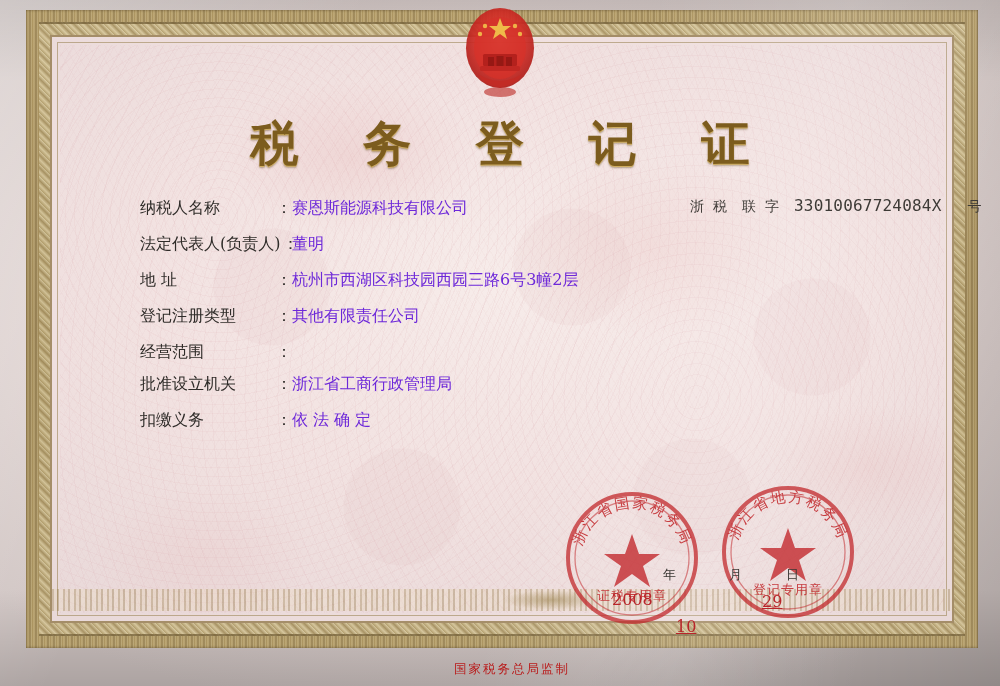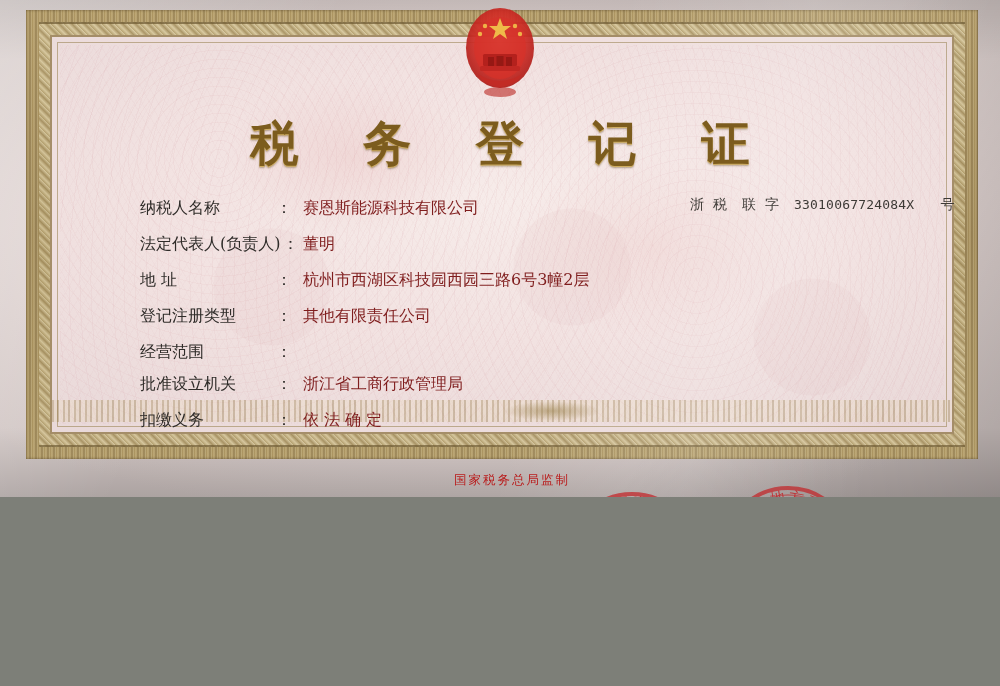--- a/index.html
+++ b/index.html
@@ -8,21 +8,21 @@
     padding: 0;
     background: #7d7f78;
   }
   body {
     font-family: "Liberation Serif", "DejaVu Serif", serif;
   }
 
   #page {
     position: relative;
     width: 1000px;
-    height: 497px;
+    height: 686px;
     overflow: hidden;
     background: #c9c9c2;
   }
 
   
   .paper {
     position: absolute;
     inset: 0;
     background:
       radial-gradient(ellipse 70% 60% at 48% 45%, #efe4e2 0%, #e7dad8 45%, #d9cdcb 75%, #cfc4c2 100%);
@@ -147,57 +147,56 @@
     color: #3d3a36;
     display: flex;
     align-items: baseline;
     white-space: nowrap;
     font-family: "DejaVu Serif", "Liberation Serif", serif;
   }
   .serial .prov { letter-spacing: 1px; }
   .serial .sep { margin: 0 14px 0 8px; letter-spacing: 1px; }
   .serial .code {
     font-family: "DejaVu Sans Mono", "Liberation Mono", monospace;
-    font-size: 13px;
+    font-size: 16px;
     letter-spacing: 0.2px;
   }
   .serial .hao { margin-left: 26px; }
 
   
   .fields {
     position: absolute;
     left: 140px;
     top: 198px;
     width: 760px;
     z-index: 5;
   }
   .row {
     display: flex;
     align-items: flex-start;
     margin-bottom: 14px;
     min-height: 22px;
-    gap: 11px;
   }
   .label {
     width: 152px;
     flex: 0 0 152px;
     font-size: 16px;
     color: #2f2c29;
     font-family: "DejaVu Serif", "Liberation Serif", serif;
     letter-spacing: 0px;
     white-space: nowrap;
   }
   .label.spread {
     display: flex;
     justify-content: space-between;
   }
   .label .colon { margin-left: 2px; }
   .value {
     font-size: 16px;
-    color: #7f1d1d;
+    color: #6d28d9;
     font-family: "DejaVu Serif", "Liberation Serif", serif;
     line-height: 20px;
     max-width: 600px;
     text-align: right;
   }
   .value.small {
     font-size: 13.5px;
     line-height: 18px;
     letter-spacing: 0px;
   }
@@ -218,21 +217,21 @@
 
   .seal-date {
     position: absolute;
     z-index: 8;
     font-family: "DejaVu Serif", "Liberation Serif", serif;
     color: #b8252a;
     font-size: 16px;
     margin-top: 6px;
   }
   #date-year  { left: 612px; top: 584px; }
-  #date-month { left: 676px; top: 572px; text-decoration: underline; }
+  #date-month { left: 676px; top: 611px; text-decoration: underline; }
   #date-day   { left: 762px; top: 586px; text-decoration: underline; }
 
   .date-lbl {
     position: absolute;
     z-index: 8;
     font-family: "DejaVu Serif", "Liberation Serif", serif;
     color: #3a3733;
     font-size: 13px;
   }
   #lbl-nian  { left: 663px; top: 566px; }

